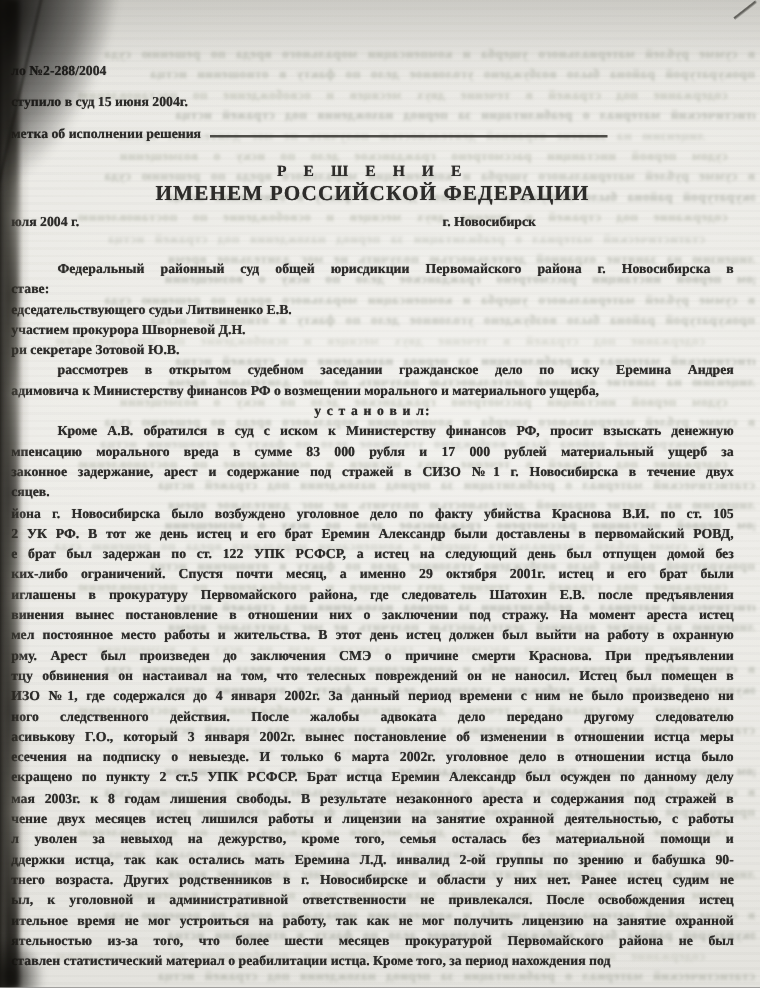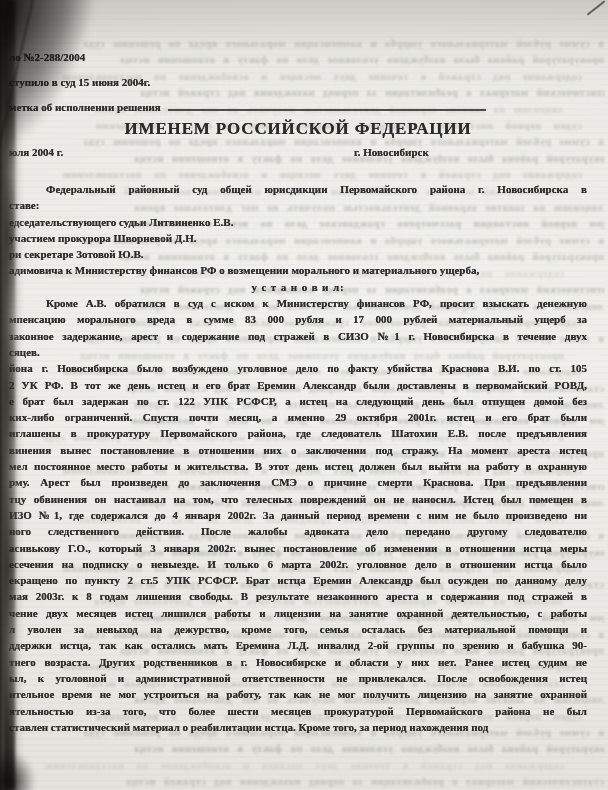--- a/index.html
+++ b/index.html
@@ -141,33 +141,35 @@
 
   <div class="content">
 
     <div class="hline">ло №2-288/2004</div>
     <div class="hline">ступило в суд 15 июня 2004г.</div>
     <div class="hline note-row">
       <span>метка об исполнении решения</span>
       <span class="note-underline"></span>
     </div>
 
+    <div class="title1">Р Е Ш Е Н И Е</div>
     <div class="title2">ИМЕНЕМ РОССИЙСКОЙ ФЕДЕРАЦИИ</div>
 
     <div class="date-row">
       <span>юля 2004 г.</span>
       <span class="city">г. Новосибирск</span>
     </div>
 
     <div class="block">
       <div class="line indent">Федеральный районный суд общей юрисдикции Первомайского района г. Новосибирска в</div>
       <div class="line left">ставе:</div>
       <div class="line left">едседательствующего судьи Литвиненко Е.В.</div>
       <div class="line left">участием прокурора Шворневой Д.Н.</div>
       <div class="line left">ри секретаре  Зотовой Ю.В.</div>
+      <div class="line indent">рассмотрев в открытом судебном заседании гражданское дело по иску Еремина Андрея</div>
       <div class="line left">адимовича к Министерству финансов РФ о возмещении морального и материального ущерба,</div>
     </div>
 
     <div class="ustanovil">у с т а н о в и л:</div>
 
     <div>
       <div class="line indent">Кроме А.В. обратился в суд с иском к Министерству финансов РФ, просит взыскать денежную</div>
       <div class="line">мпенсацию морального вреда в сумме 83 000 рубля и 17 000 рублей  материальный ущерб за</div>
       <div class="line">законное задержание, арест и содержание под стражей в СИЗО №1 г. Новосибирска в течение двух</div>
       <div class="line left">сяцев.</div>

